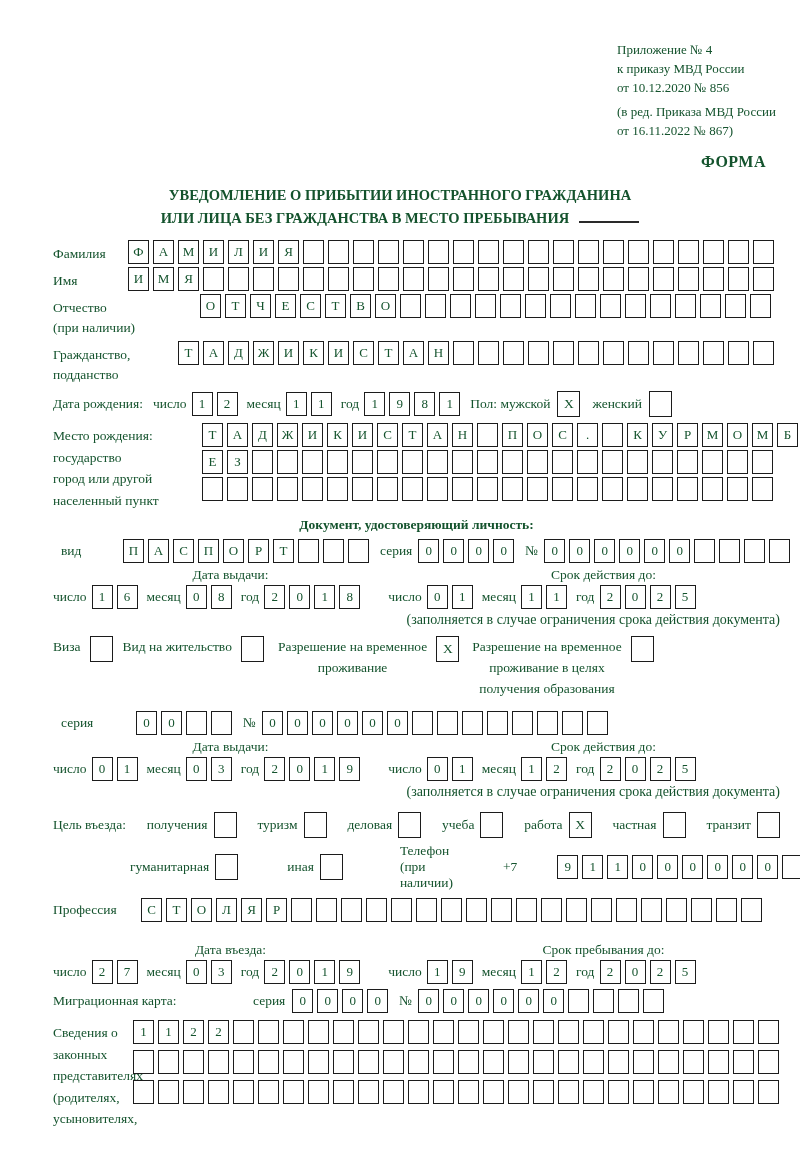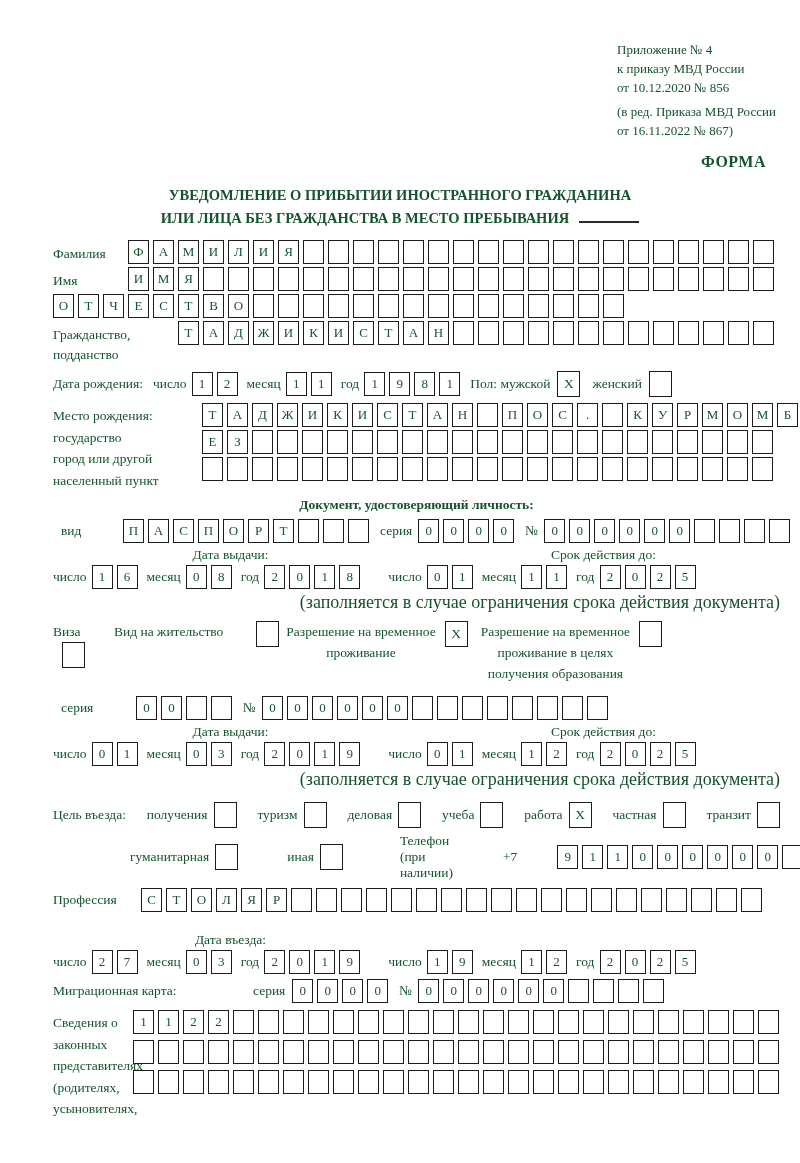--- a/index.html
+++ b/index.html
@@ -49,28 +49,28 @@
   .inlinerow { display:flex; align-items:center; margin-bottom:3px;margin-left:8px; }
   .kindlbl { width:62px; flex:none; }
   .midlbl { margin:0 6px 0 11px; flex:none; }
   .slbl { width:75px; flex:none; }
   
   .dualhead { display:flex; margin-top:4px;gap:23px; }
   .dh1 { width:355px; text-align:center; }
   .dh2 { width:345px; text-align:center; }
   .daterow { display:flex; align-items:center; margin-top:2px; }
   .daterow .g2 { margin-left:28px; }
-  .note { text-align:right; font-size:18px; margin-top:3px; }
+  .note { text-align:right; font-size:14px; margin-top:3px; }
   
   .intro { margin-top:7px; line-height:22px; }
   .optrow { display:flex; align-items:flex-start; margin-top:8px; }
   .opt { display:flex; align-items:flex-start; }
   .optlbl { line-height:21px; text-align:center; }
   .opt .checkbox { margin-left:9px; }
-  .mr1 { margin-right:29px;flex-direction:column; } .mr2 { margin-right:7px;gap:24px; } .mr3 { margin-right:13px; }
+  .mr1 { margin-right:10px; } .mr2 { margin-right:14px; } .mr3 { margin-right:13px; }
   
   .purposerow { display:flex; align-items:center; justify-content:space-between; margin-top:12px; }
   .pitem { display:flex; align-items:center; }
   .pitem .checkbox { margin-left:6px; }
   .purposerow2 { display:flex; align-items:center; margin-top:5px; padding-left:77px;gap:32px; }
   .purposerow2 .pitem { margin-right:17px; }
   .phlbl { margin-left:8px; }
   .phpre { margin:0 8px 0 18px; }
   .profrow { display:flex; align-items:center; margin-top:7px; }
   .proflbl { width:88px; flex:none; }
@@ -164,20 +164,24 @@
           <span class="cell"></span>
           <span class="cell"></span>
           <span class="cell"></span>
           <span class="cell"></span>
           <span class="cell"></span>
           <span class="cell"></span>
         </span>
     </div>
 
     <div class="row">
+      <span class="lbl w147">
+        <div>Отчество</div>
+        <div>(при наличии)</div>
+      </span>
       <span class="cells">
           <span class="cell">О</span>
           <span class="cell">Т</span>
           <span class="cell">Ч</span>
           <span class="cell">Е</span>
           <span class="cell">С</span>
           <span class="cell">Т</span>
           <span class="cell">В</span>
           <span class="cell">О</span>
           <span class="cell"></span>
@@ -618,20 +622,21 @@
           <span class="cell"></span>
           <span class="cell"></span>
           <span class="cell"></span>
           <span class="cell"></span>
           <span class="cell"></span>
         </span>
     </div>
 
     <div class="dualhead" style="margin-top:20px;">
       <span class="dh1">Дата въезда:</span>
+      <span class="dh2">Срок пребывания до:</span>
     </div>
     <div class="daterow">
       <span class="dg">
         <span class="dlbl first">число</span>
         <span class="cells">
             <span class="cell">2</span>
             <span class="cell">7</span>
           </span>
         <span class="dlbl">месяц</span>
         <span class="cells">

